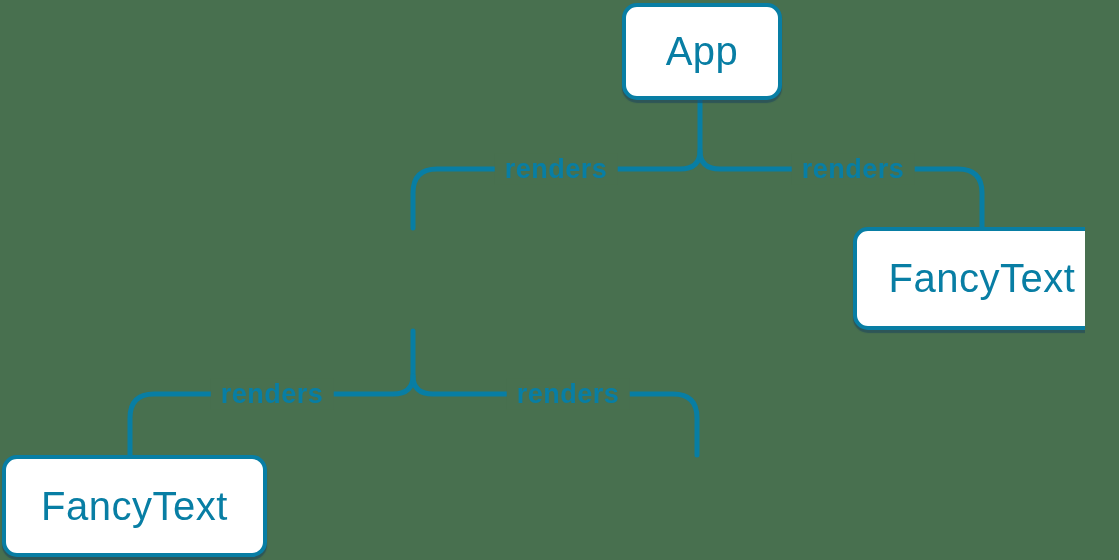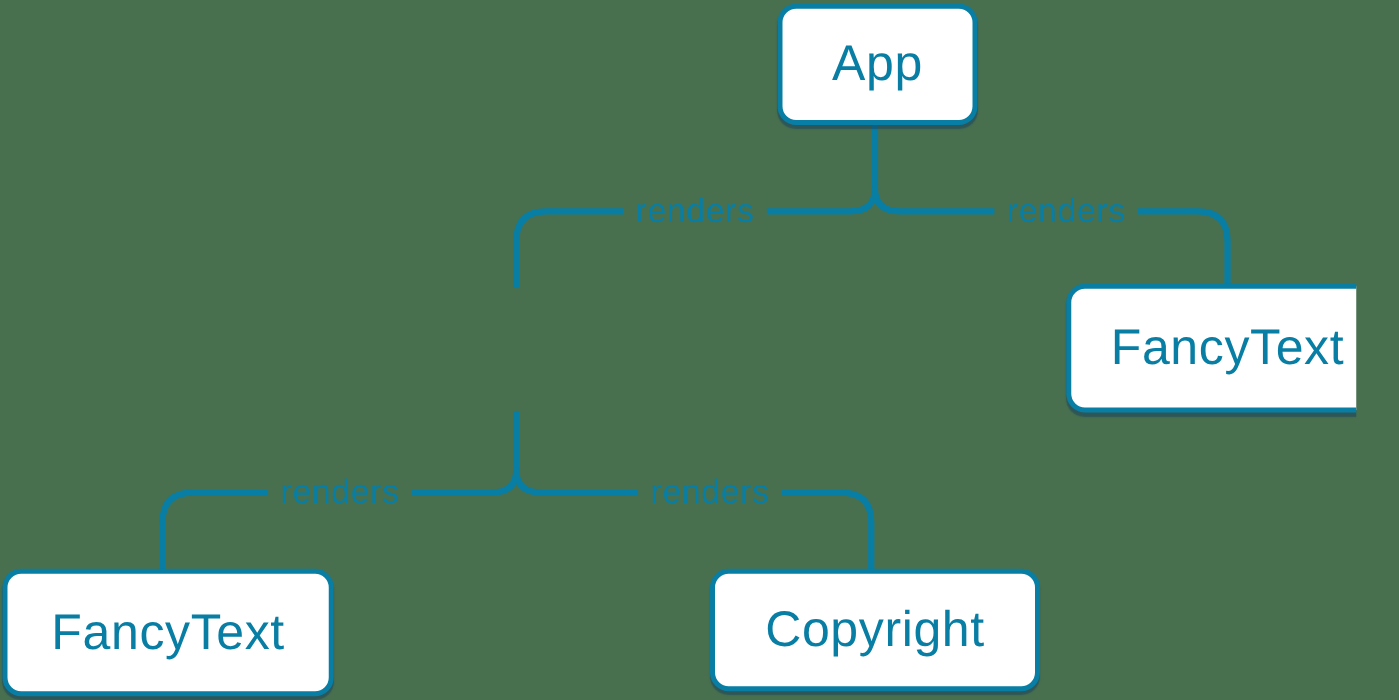--- a/index.html
+++ b/index.html
@@ -51,21 +51,21 @@
   .node-insp     { left: 197px; top: 228px; width: 458px; height: 103px; }
   .node-fancy-r  { left: 853px; top: 227px; width: 258px; height: 103px; }
   .node-fancy-l  { left: 2px;   top: 455px; width: 265px; height: 102px; }
   .node-copy     { left: 568px; top: 455px; width: 264px; height: 98px; }
   .edge-label {
     position: absolute;
     transform: translate(-50%, -50%);
     background: var(--bg);
     color: var(--accent);
     font-size: 27px;
-    font-weight: 400;
+    font-weight: 700;
     letter-spacing: 0.5px;
     padding: 2px 10px;
     line-height: 1;
     white-space: nowrap;
   }
   .edge-label-1 { left: 556px; top: 169px; }
   .edge-label-2 { left: 853px; top: 169px; }
   .edge-label-3 { left: 272px; top: 394px; }
   .edge-label-4 { left: 568px; top: 394px; }
 </style>
@@ -87,22 +87,19 @@
 
 
   <div class="node node-fancy-r">
     <span>FancyText</span>
   </div>
 
   <div class="node node-fancy-l">
     <span>FancyText</span>
   </div>
 
-  <div class="node node-copy">
-    <span>Copyright</span>
-  </div>
 
   <span class="edge-label edge-label-1">renders</span>
   <span class="edge-label edge-label-2">renders</span>
   <span class="edge-label edge-label-3">renders</span>
   <span class="edge-label edge-label-4">renders</span>
 
 </div>
 
 </body></html>

